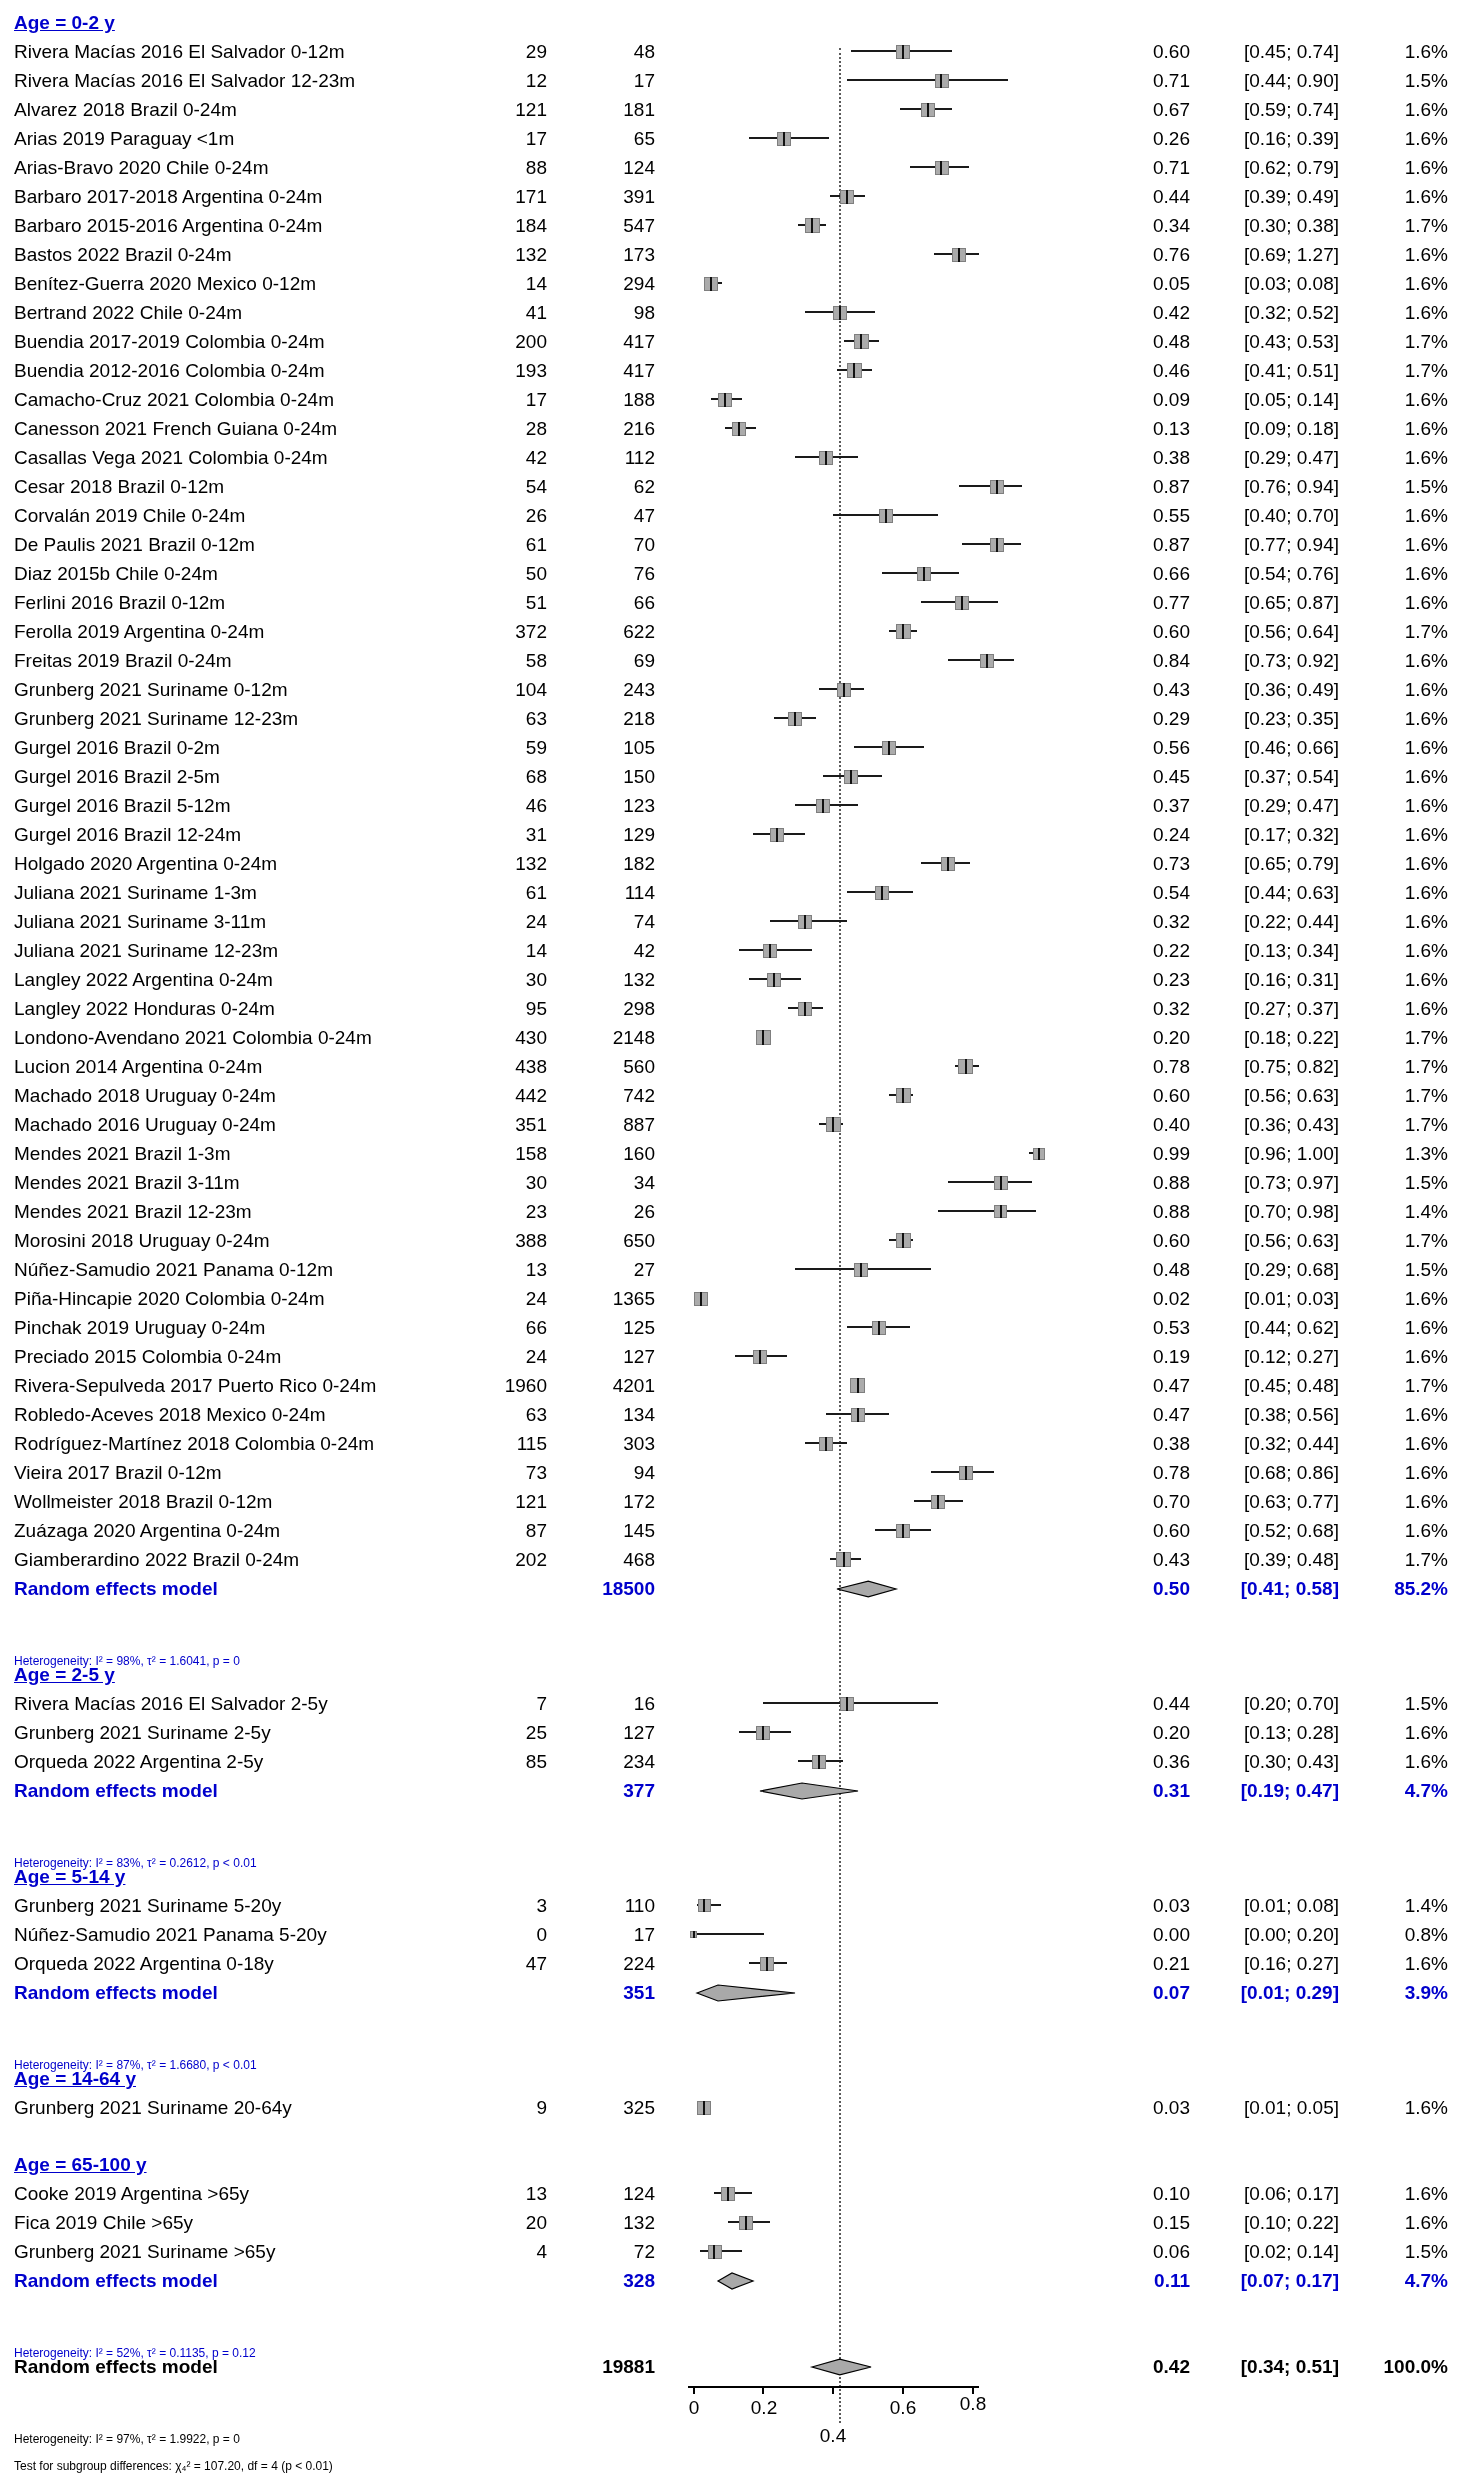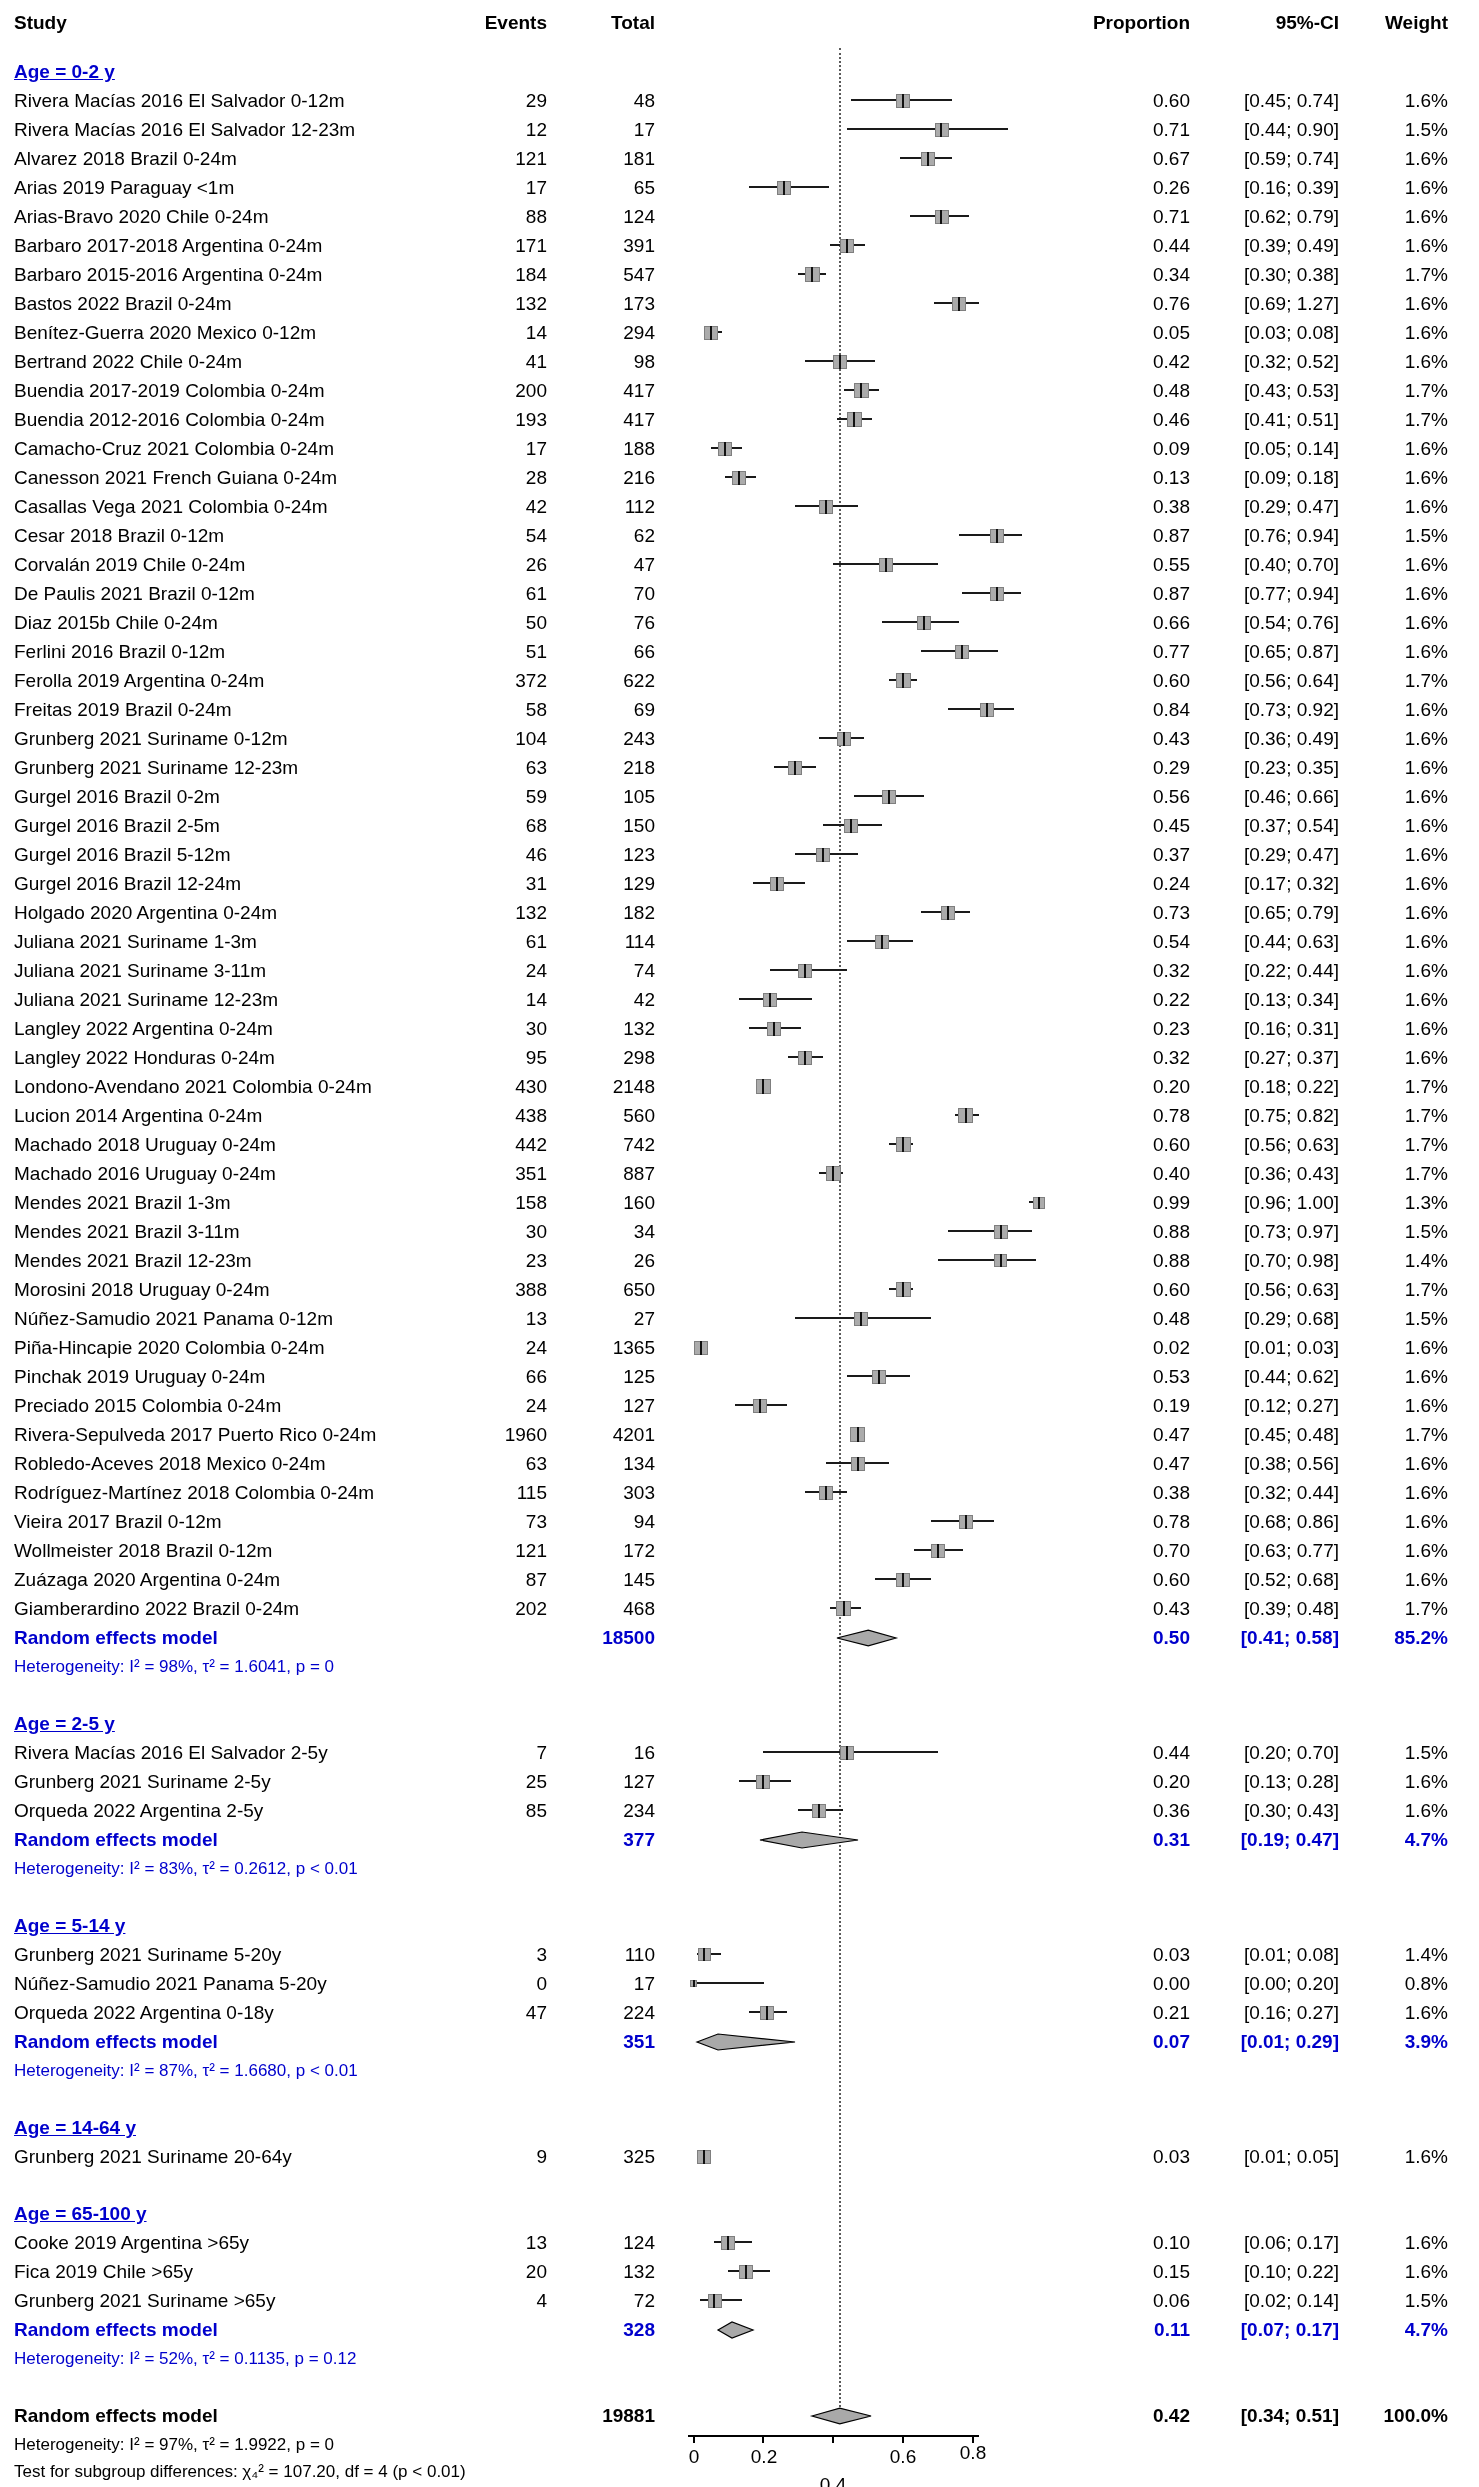--- a/index.html
+++ b/index.html
@@ -13,46 +13,38 @@
   .cell{position:absolute;top:0;height:29px;line-height:29px;white-space:nowrap;}
   .num{text-align:right;}
   .c-study{left:14px;}
   .c-events{left:378px;width:169px;}
   .c-total{left:555px;width:100px;}
   .c-prop{left:1061px;width:129px;}
   .c-ci{left:1190px;width:149px;}
   .c-weight{left:1343px;width:105px;}
   .bold{font-weight:bold;text-decoration:underline;}
   .blue{color:var(--blue);}
-  .small{font-size:17px;}
+  .small{font-size:12px;margin-top:44px;}
   .gap{height:28px;}
   #header-row{margin-bottom:20px;font-weight:bold;}
   #rows{position:relative;}
   .ci-line{position:absolute;height:2px;background:#1a1a1a;}
   .sq{position:absolute;background:#ababab;border:1px solid #7f7f7f;box-sizing:border-box;}
   .sq-tick{position:absolute;width:2px;background:#111;}
   #refline{position:absolute;width:0;border-left:2px dotted #5a5a5a;z-index:0;}
   .axis-zone{position:relative;height:58px;}
   .axis-line{position:absolute;height:2px;background:#000;}
   .tick{position:absolute;width:2px;height:8px;background:#000;}
   .tick-label{position:absolute;width:60px;text-align:center;line-height:22px;}
 </style>
 </head>
 <body>
 
 <div id="page">
 
-  <div id="header-row" class="row">
-    <div class="cell c-study">Study</div>
-    <div class="cell c-events num">Events</div>
-    <div class="cell c-total num">Total</div>
-    <div class="cell c-prop num">Proportion</div>
-    <div class="cell c-ci num">95%-CI</div>
-    <div class="cell c-weight num">Weight</div>
-  </div>
 
   <div id="refline" style="left: 839px; top: 48px; height: 2375px;"></div>
 
   <div id="rows">
       <div class="row">
         <div class="cell c-study bold blue">Age = 0-2 y</div>
       </div>
       <div class="row">
         <div class="cell c-study">Rivera Macías 2016 El Salvador 0-12m</div>
         <div class="cell c-events num">29</div>

